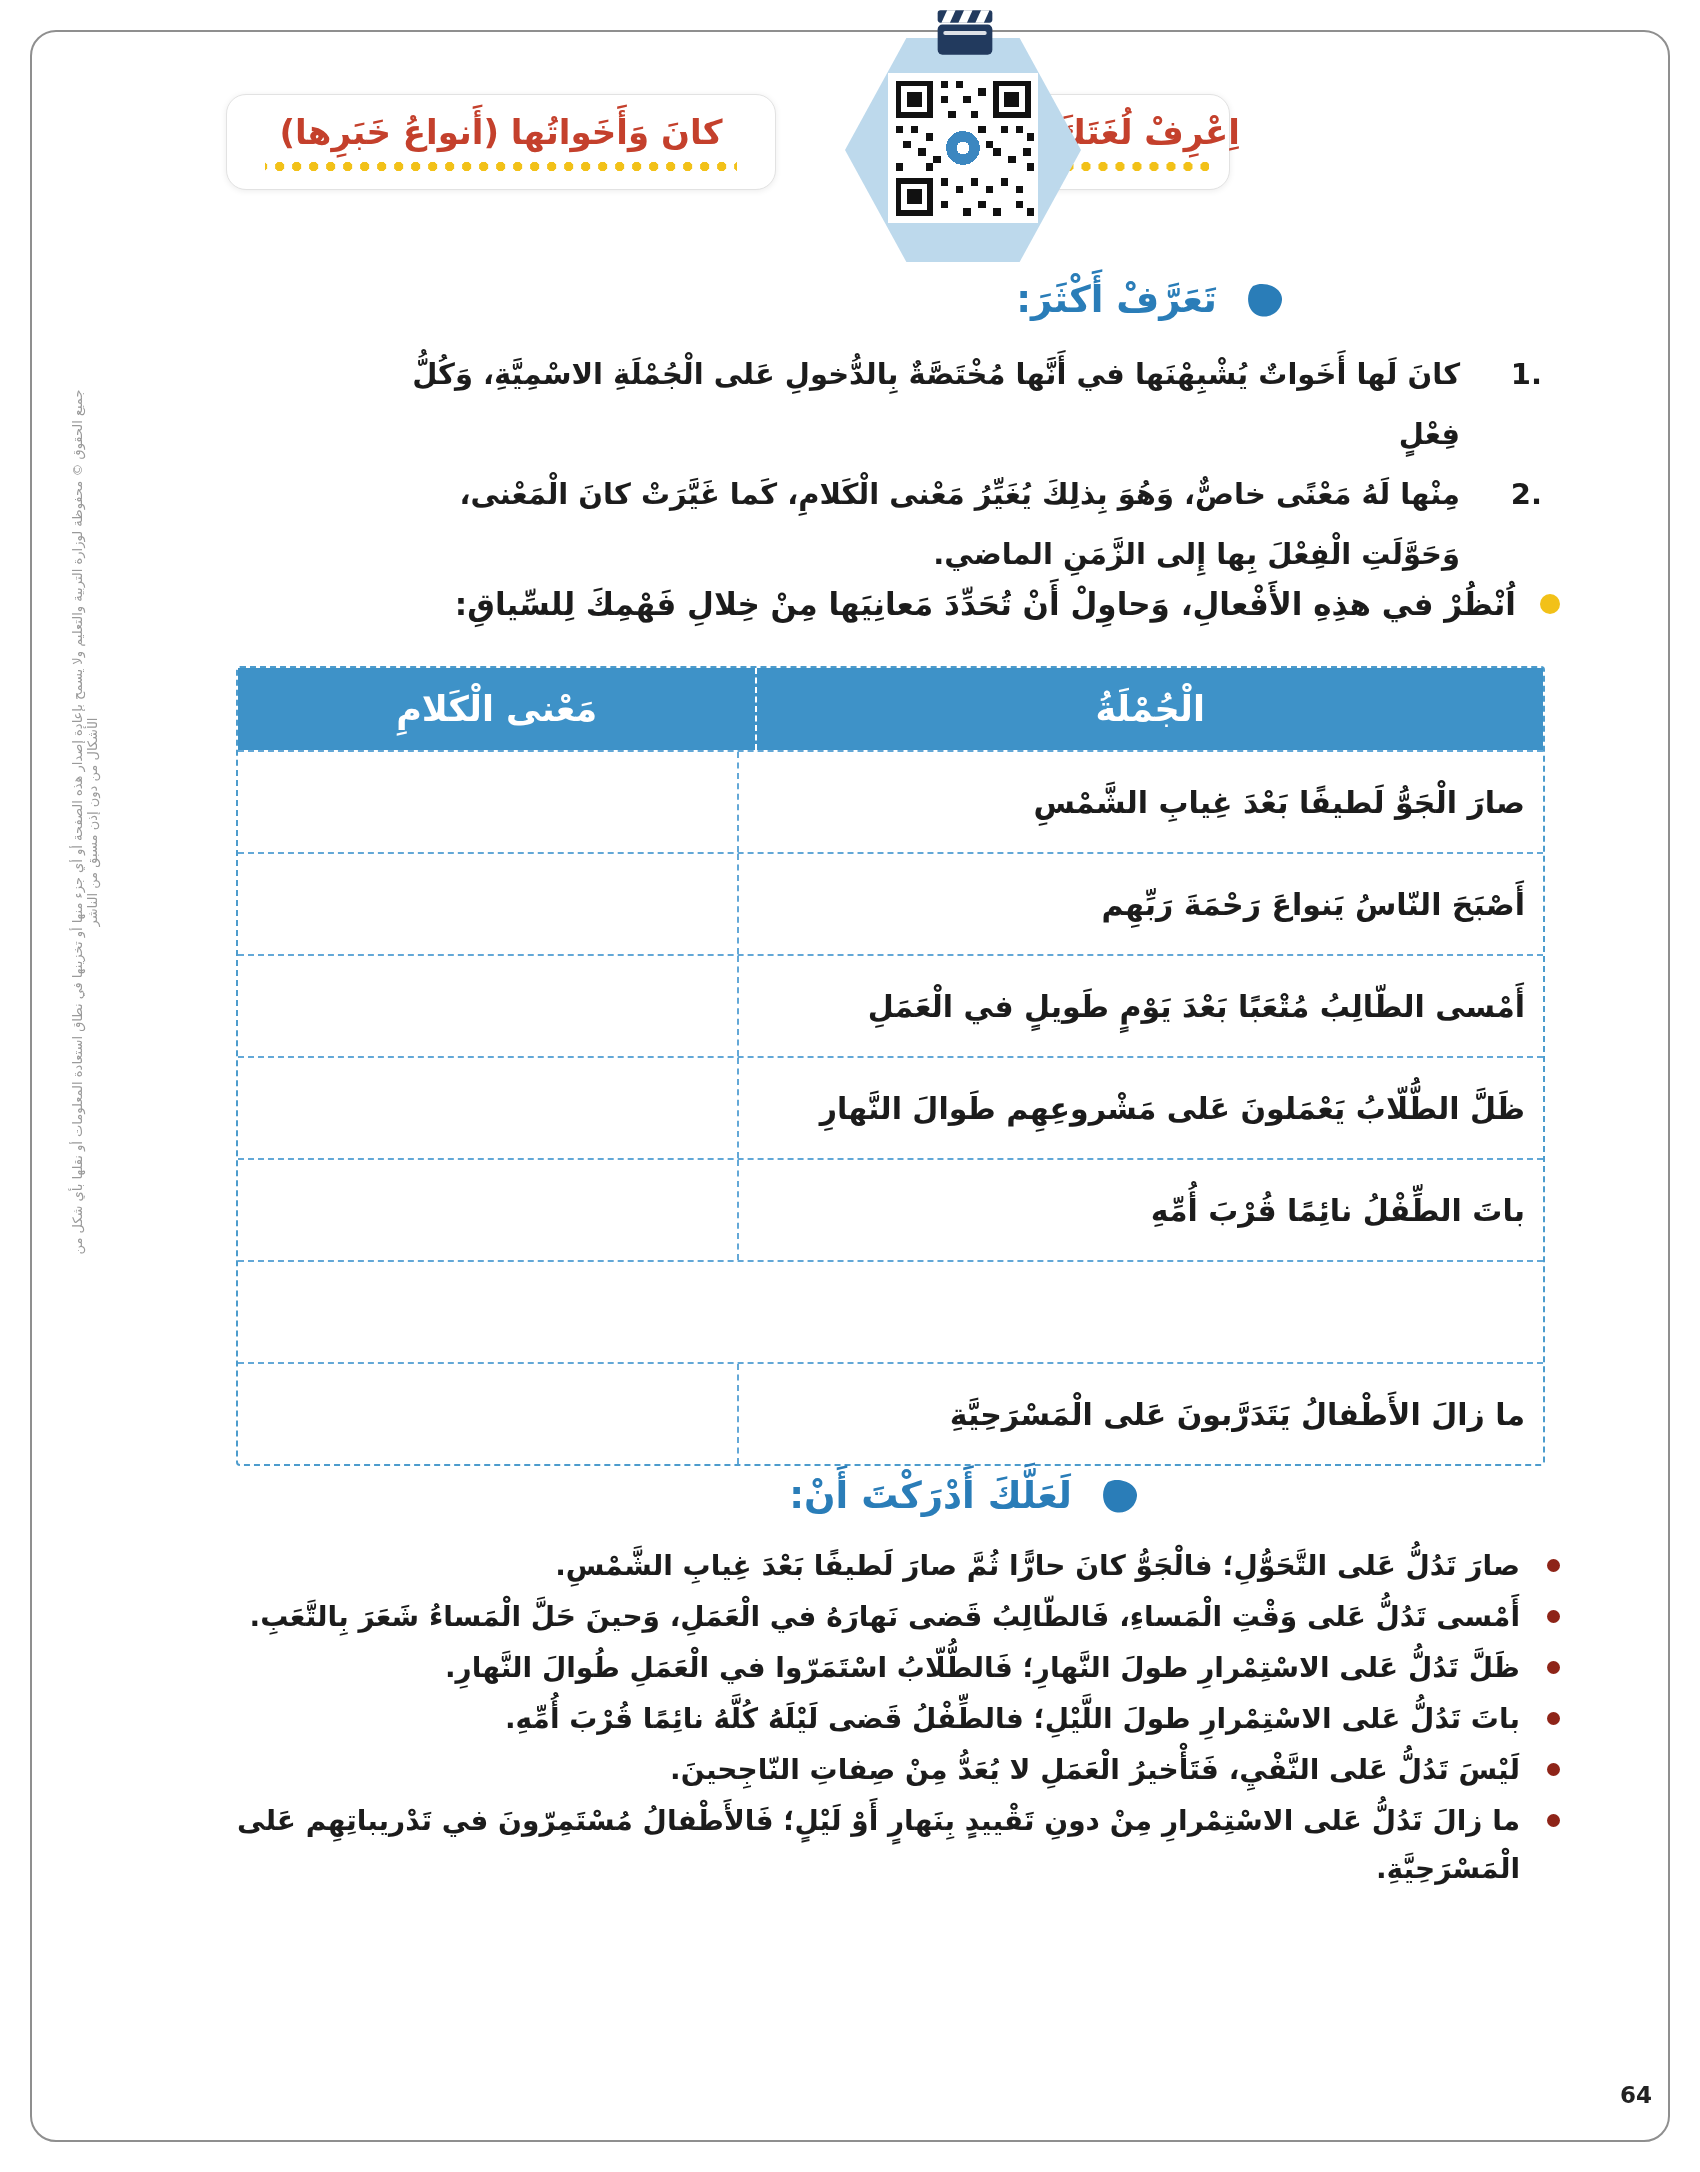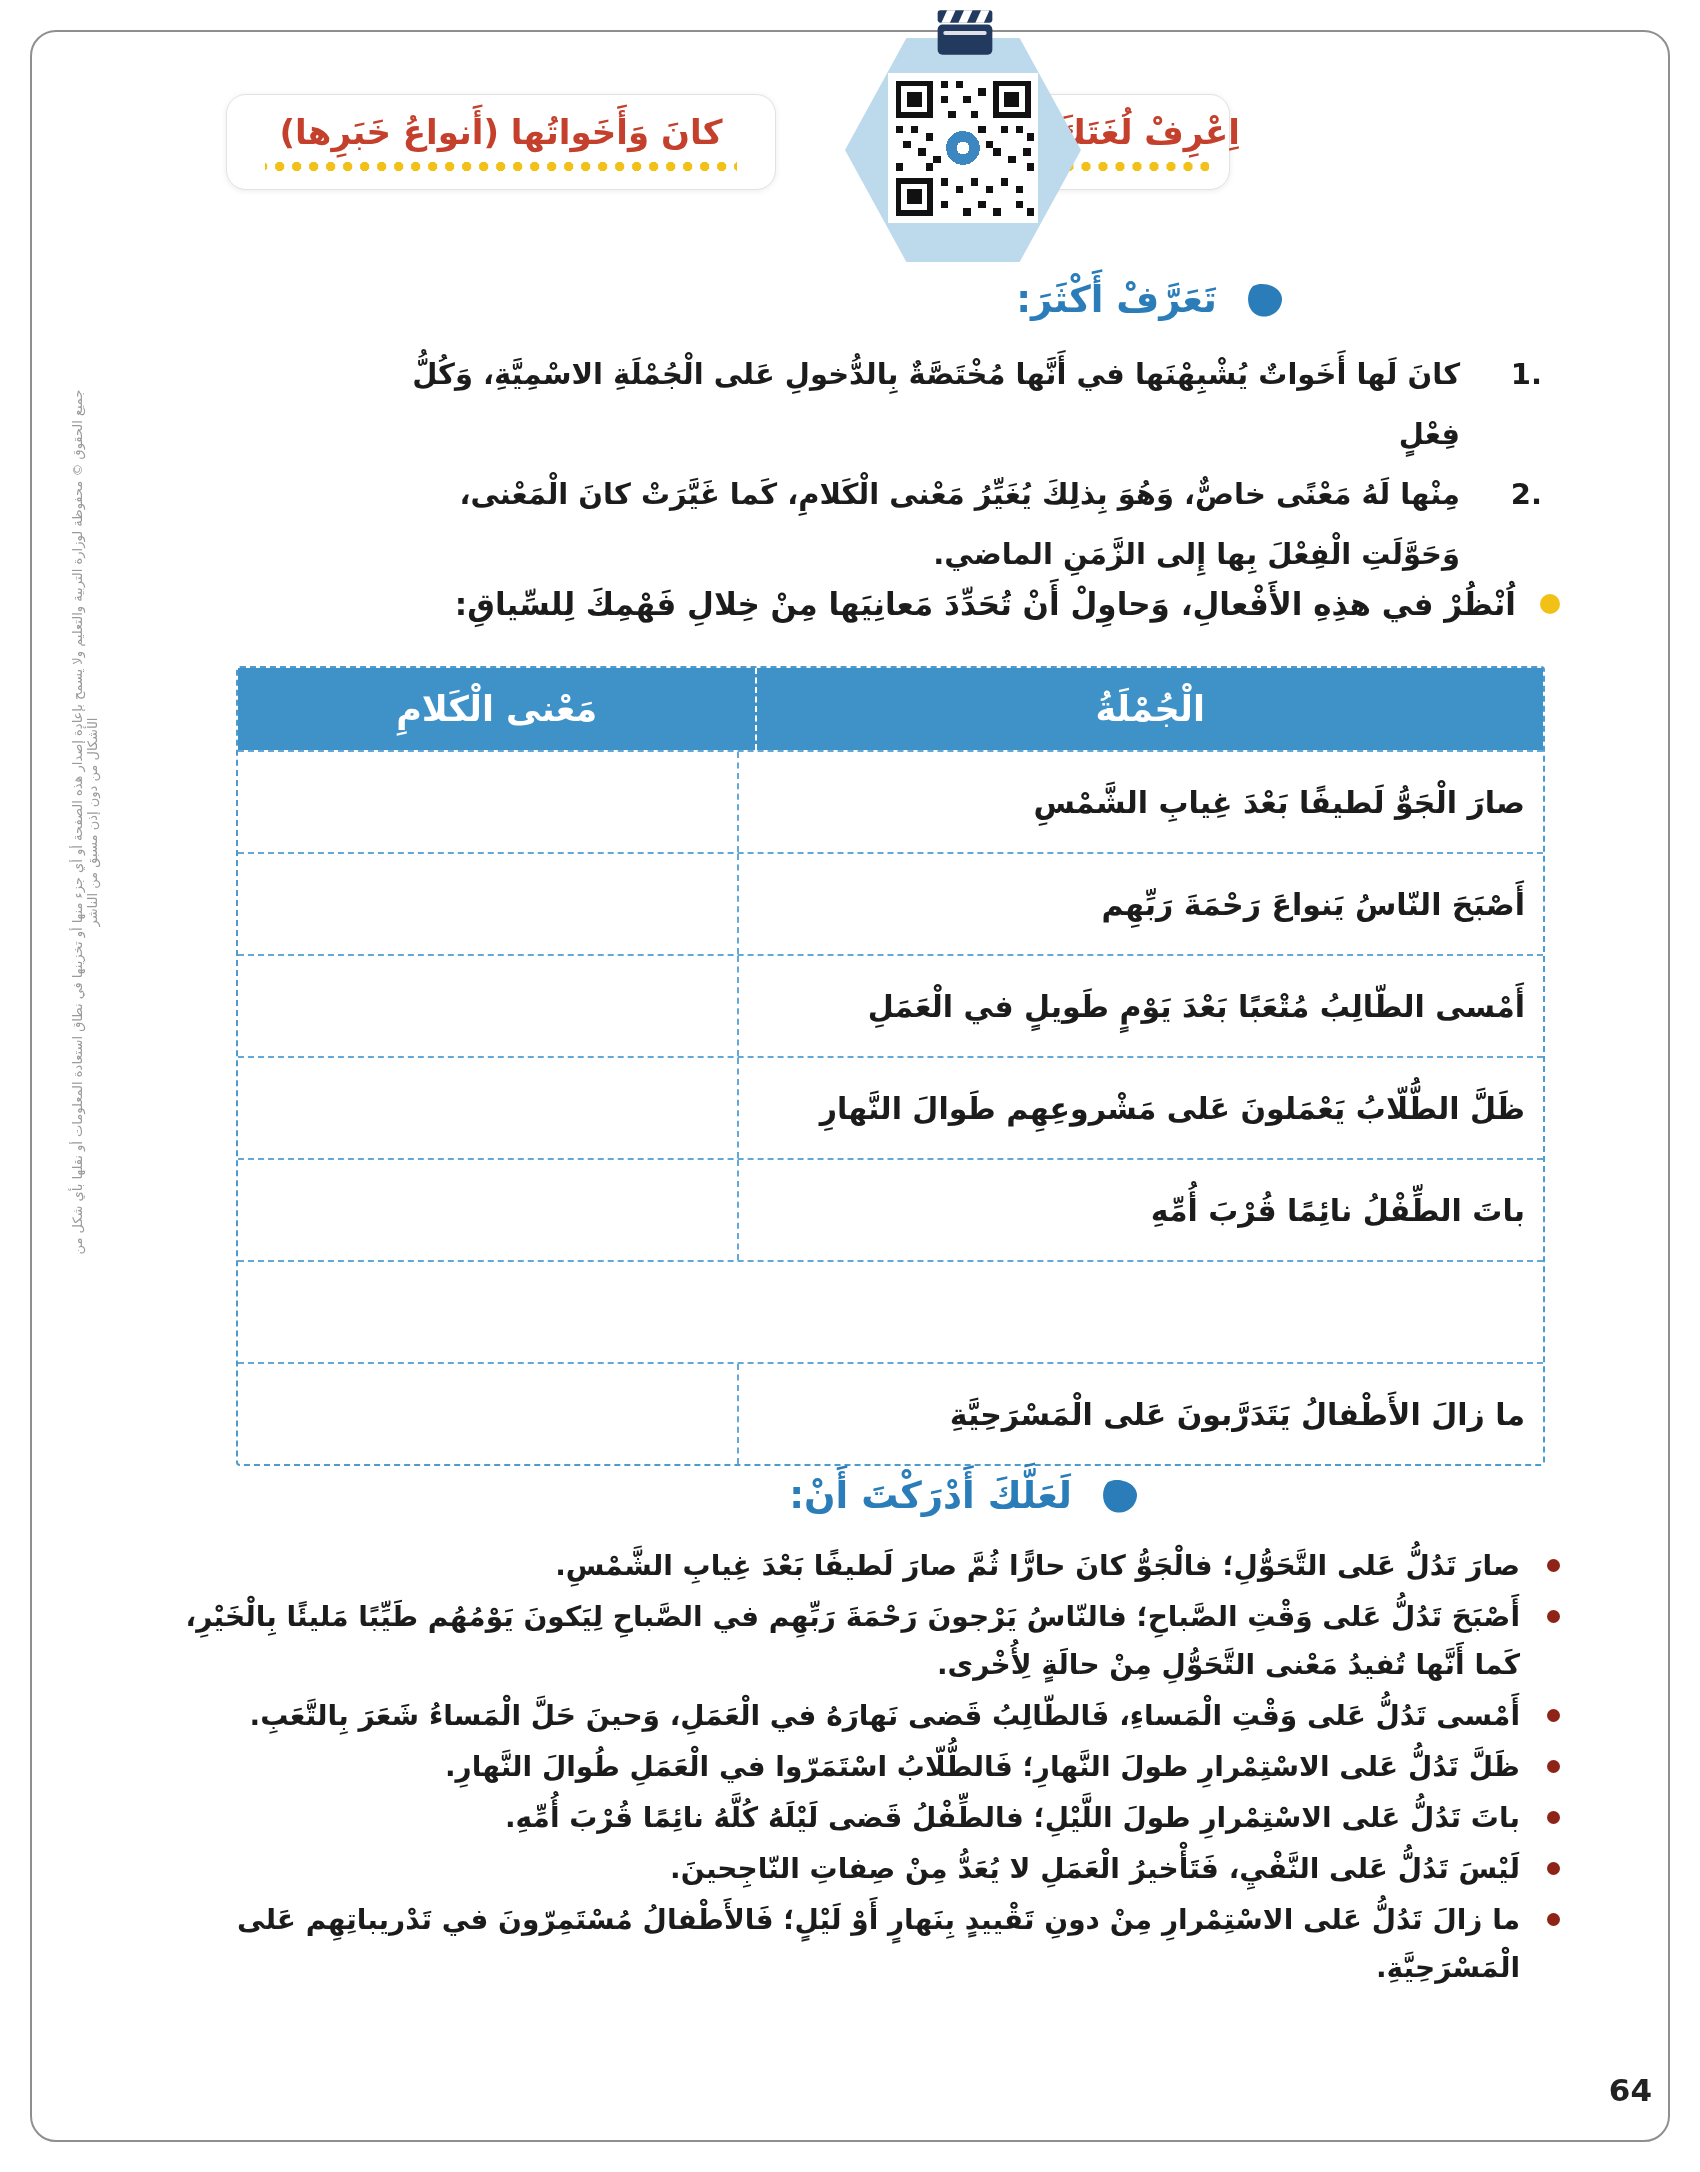--- a/index.html
+++ b/index.html
@@ -83,21 +83,21 @@
   .bullets{position:absolute;top:1542px;right:130px;width:1430px;}
   .bullet{
     position:relative;padding-right:50px;font-size:28px;font-weight:bold;
     line-height:48px;text-align:right;margin-bottom:3px;
   }
   .bullet .dot{
     position:absolute;right:10px;top:17px;width:13px;height:13px;border-radius:50%;
     background:#8e2418;
   }
   .pagenum{
-    position:absolute;right:48px;bottom:64px;font-size:31px;font-weight:bold;color:#222222;
+    position:absolute;right:48px;bottom:64px;font-size:23px;font-weight:bold;color:#222222;
   }
 </style>
 </head>
 <body>
 
 <div class="page">
 
   <div class="frame"></div>
 
   <div class="copyright">جميع الحقوق © محفوظة لوزارة التربية والتعليم ولا يسمح بإعادة إصدار هذه الصفحة أو أي جزء منها أو تخزينها في نطاق استعادة المعلومات أو نقلها بأي شكل من الأشكال من دون إذن مسبق من الناشر</div>
@@ -252,24 +252,20 @@
     <span class="sec-title">لَعَلَّكَ أَدْرَكْتَ أَنْ:</span>
   </div>
 
   <div class="bullets">
     <div class="bullet">
       <span class="dot"></span>
       <span class="btxt">صارَ تَدُلُّ عَلى التَّحَوُّلِ؛ فالْجَوُّ كانَ حارًّا ثُمَّ صارَ لَطيفًا بَعْدَ غِيابِ الشَّمْسِ.</span>
     </div>
     <div class="bullet">
       <span class="dot"></span>
-      <span class="btxt">أَصْبَحَ تَدُلُّ عَلى وَقْتِ الصَّباحِ؛ فالنّاسُ يَرْجونَ رَحْمَةَ رَبِّهِم في الصَّباحِ لِيَكونَ يَوْمُهُم طَيِّبًا مَليئًا بِالْخَيْرِ، كَما أَنَّها تُفيدُ مَعْنى التَّحَوُّلِ مِنْ حالَةٍ لِأُخْرى.</span>
-    </div>
-    <div class="bullet">
-      <span class="dot"></span>
       <span class="btxt">أَمْسى تَدُلُّ عَلى وَقْتِ الْمَساءِ، فَالطّالِبُ قَضى نَهارَهُ في الْعَمَلِ، وَحينَ حَلَّ الْمَساءُ شَعَرَ بِالتَّعَبِ.</span>
     </div>
     <div class="bullet">
       <span class="dot"></span>
       <span class="btxt">ظَلَّ تَدُلُّ عَلى الاسْتِمْرارِ طولَ النَّهارِ؛ فَالطُّلّابُ اسْتَمَرّوا في الْعَمَلِ طُوالَ النَّهارِ.</span>
     </div>
     <div class="bullet">
       <span class="dot"></span>
       <span class="btxt">باتَ تَدُلُّ عَلى الاسْتِمْرارِ طولَ اللَّيْلِ؛ فالطِّفْلُ قَضى لَيْلَهُ كُلَّهُ نائِمًا قُرْبَ أُمِّهِ.</span>
     </div>

